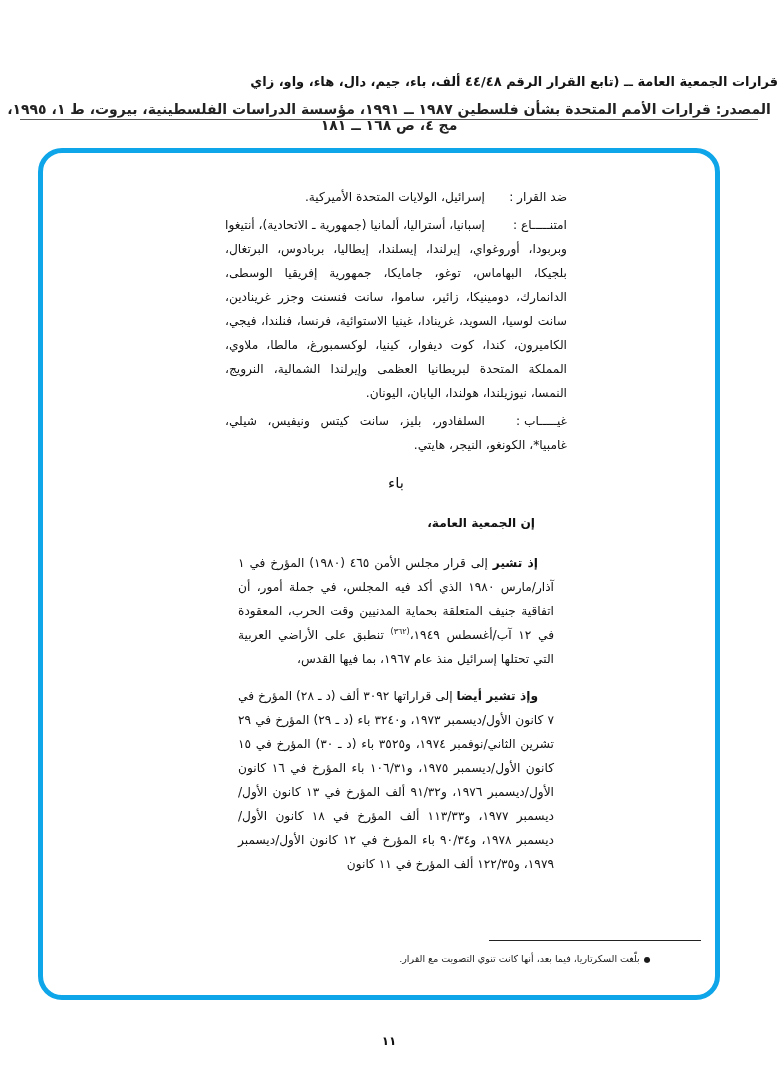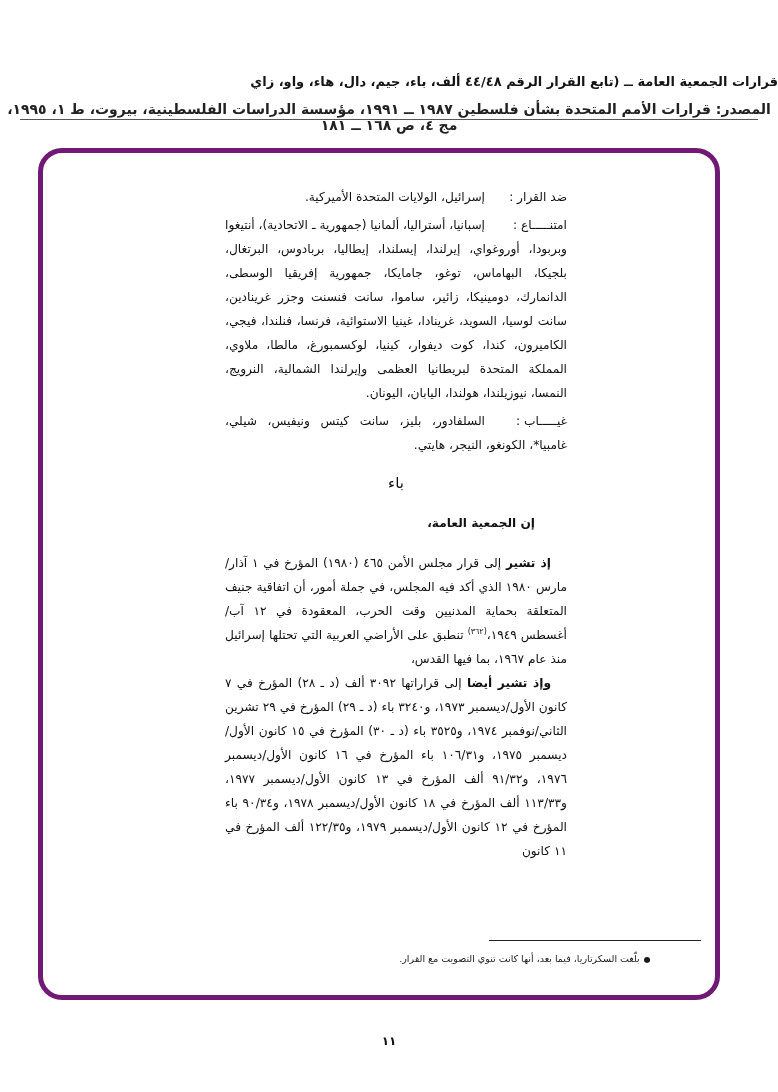--- a/index.html
+++ b/index.html
@@ -14,36 +14,36 @@
   .source-line{
     position:absolute;top:101px;left:0;right:0;text-align:center;
     direction:rtl;font-weight:bold;font-size:14px;color:#222;
   }
   .header-rule{
     position:absolute;top:119px;left:20px;right:20px;
     border-top:1px solid #555;height:0;
   }
   .content-frame{
     position:absolute;left:38px;top:148px;width:682px;height:852px;
-    border:5px solid #701a75;border-radius:24px;box-sizing:border-box;
+    border:5px solid #0ea5e9;border-radius:24px;box-sizing:border-box;
     background:#ffffff;overflow:hidden;
   }
   .text-col{
     position:absolute;top:32px;right:148px;width:342px;
     direction:rtl;text-align:justify;text-align-last:right;
     font-size:12.2px;line-height:24px;color:#111;
   }
   .vote-row{margin:0 0 4px 0;}
   .vote-label{display:inline-block;min-width:82px;}
   .section-heading{
     text-align:center;text-align-last:center;font-weight:normal;
     margin:14px 0 5px 0;font-size:15px;
   }
   .intro-line{margin:16px;font-weight:bold;text-indent:16px;}
-  .body-para{margin:0;text-indent:16px;}
+  .body-para{margin:13px;text-indent:16px;}
   .lead{font-weight:bold;}
   sup.ref{font-size:8px;line-height:0;vertical-align:super;}
   .footnotes{
     position:absolute;right:14px;bottom:26px;width:352px;
     direction:rtl;text-align:center;font-size:9.5px;line-height:19px;color:#1a1a1a;
   }
   .footnote-rule{width:212px;border-top:1.5px solid #222;height:0;margin-bottom:8px;}
   .footnote-line{margin:0;}
   .footnote-bullet{font-size:8px;margin-left:4px;}
   .page-number{

